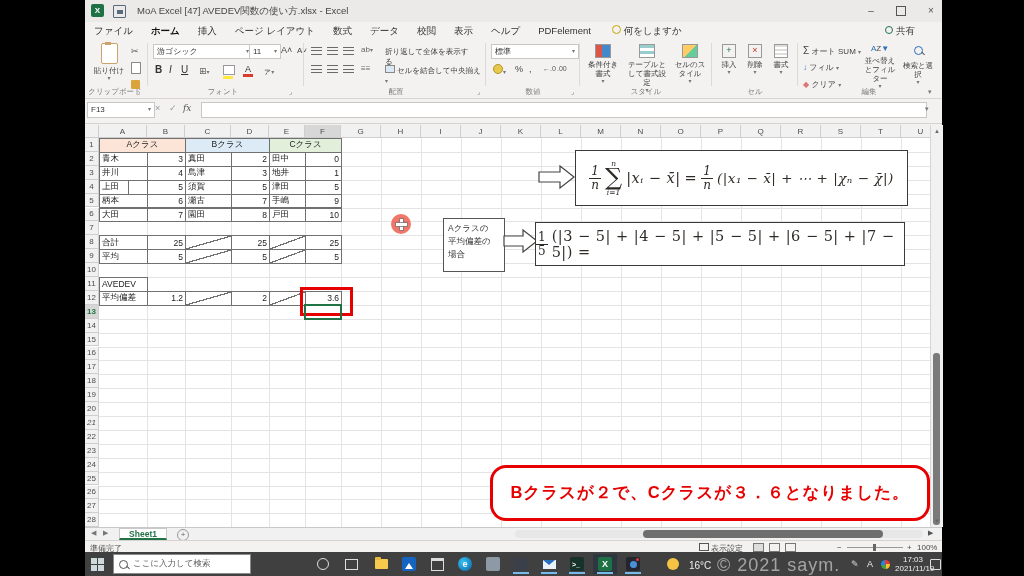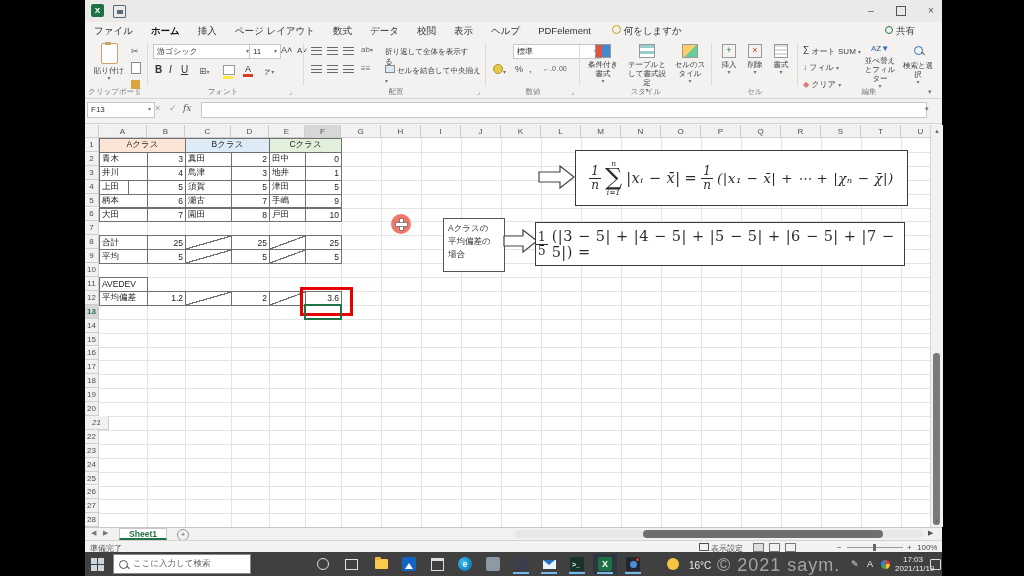--- a/index.html
+++ b/index.html
@@ -65,20 +65,21 @@
 <div id="frame">
  <div id="desktop">
 
   <div class="abs" id="titlebar">
     <div class="abs" style="left:6px;top:4px;">
       <div class="tile" style="width:13px;height:13px;background:#1e7145;font-size:8px;border-radius:2px;">X</div>
     </div>
     <div class="abs" style="left:28px;top:5px;width:11px;height:11px;border:1.3px solid #5a6a7a;border-radius:1px;">
       <div style="margin:4px auto 0;width:6px;height:4px;background:#5a6a7a;"></div>
     </div>
+    <div class="abs" style="left:52px;top:0;line-height:22px;">MoA Excel [47] AVEDEV関数の使い方.xlsx - Excel</div>
     <div class="abs winbtn" style="left:772px;top:1px;">–</div>
     <div class="abs winbtn" style="left:802px;top:1px;"><span style="display:inline-block;width:8px;height:8px;border:1px solid #555;margin-top:5px;"></span></div>
     <div class="abs winbtn" style="left:832px;top:1px;">×</div>
   </div>
 
   <div class="abs" id="menubar">
     <span id="menu-tabs"><span class="mtab">ファイル</span><span class="mtab active">ホーム</span><span class="mtab">挿入</span><span class="mtab">ページ レイアウト</span><span class="mtab">数式</span><span class="mtab">データ</span><span class="mtab">校閲</span><span class="mtab">表示</span><span class="mtab">ヘルプ</span><span class="mtab">PDFelement</span></span>
     <span class="mtab"><span style="display:inline-block;width:7px;height:7px;border:1.2px solid #c7a500;border-radius:50%;margin-right:3px;"></span><span>何をしますか</span></span>
     <span class="abs" style="left:800px;top:0;line-height:18px;color:#3b3b3b;"><span style="display:inline-block;width:6px;height:6px;border:1.2px solid #217346;border-radius:50%;margin-right:3px;"></span><span>共有</span></span>
   </div>
@@ -123,21 +124,21 @@
     <div class="abs" style="left:300px;top:7px;width:90px;"><span style="font-size:7.5px;">折り返して全体を表示する</span></div>
     <div class="abs lines" style="left:226px;top:25px;"></div>
     <div class="abs lines" style="left:242px;top:25px;"></div>
     <div class="abs lines" style="left:258px;top:25px;"></div>
     <div class="abs" style="left:276px;top:24px;font-size:8px;color:#666;">≡≡</div>
     <div class="abs" style="left:300px;top:25px;width:96px;"><span style="display:inline-block;width:8px;height:6px;border:1px solid #888;background:#dce9f5;margin-right:2px;"></span><span style="font-size:7.5px;">セルを結合して中央揃え</span><span class="caret">▾</span></div>
     <div class="glabel" style="left:226px;width:170px;">配置</div>
     <div class="launcher" style="left:392px;">⌟</div>
     <div class="gsep" style="left:400px;"></div>
 
-    <div class="abs inbox" style="left:428px;top:4px;width:80px;height:13px;"><span>標準</span><span class="caret" style="float:right;">▾</span></div>
+    <div class="abs inbox" style="left:406px;top:4px;width:80px;height:13px;"><span>標準</span><span class="caret" style="float:right;">▾</span></div>
     <div class="abs" style="left:408px;top:24px;"><span style="display:inline-block;width:8px;height:8px;border-radius:50%;background:#e8c84a;border:1px solid #b59425;"></span><span class="caret">▾</span></div>
     <div class="abs" style="left:430px;top:24px;font-size:9px;color:#444;">%</div>
     <div class="abs" style="left:444px;top:24px;font-size:9px;color:#444;">,</div>
     <div class="abs" style="left:458px;top:25px;font-size:7px;color:#555;">←.0</div>
     <div class="abs" style="left:472px;top:25px;font-size:7px;color:#555;">.00</div>
     <div class="glabel" style="left:406px;width:84px;">数値</div>
     <div class="launcher" style="left:486px;">⌟</div>
     <div class="gsep" style="left:494px;"></div>
 
     <div class="abs bigbtn" style="left:500px;top:4px;width:36px;">
@@ -278,21 +279,21 @@
         <div class="abs rowhdr" style="left: 0px; top: 152px; width: 14px; height: 13.9px;">11</div>
         <div class="abs rowhdr" style="left: 0px; top: 165.9px; width: 14px; height: 13.9px;">12</div>
         <div class="abs rowhdr hl" style="left: 0px; top: 179.8px; width: 14px; height: 13.9px; color: rgb(33, 115, 70); font-weight: bold;">13</div>
         <div class="abs rowhdr" style="left: 0px; top: 193.7px; width: 14px; height: 13.9px;">14</div>
         <div class="abs rowhdr" style="left: 0px; top: 207.6px; width: 14px; height: 13.9px;">15</div>
         <div class="abs rowhdr" style="left: 0px; top: 221.5px; width: 14px; height: 13.9px;">16</div>
         <div class="abs rowhdr" style="left: 0px; top: 235.4px; width: 14px; height: 13.9px;">17</div>
         <div class="abs rowhdr" style="left: 0px; top: 249.3px; width: 14px; height: 13.9px;">18</div>
         <div class="abs rowhdr" style="left: 0px; top: 263.2px; width: 14px; height: 13.9px;">19</div>
         <div class="abs rowhdr" style="left: 0px; top: 277.1px; width: 14px; height: 13.9px;">20</div>
-        <div class="abs rowhdr" style="left: 0px; top: 291px; width: 24px; height: 13.9px; font-style: italic;">21</div>
+        <div class="abs rowhdr" style="left: 0px; top: 291px; width: 14px; height: 13.9px; font-style: italic;">21</div>
         <div class="abs rowhdr" style="left: 0px; top: 304.9px; width: 14px; height: 13.9px;">22</div>
         <div class="abs rowhdr" style="left: 0px; top: 318.8px; width: 14px; height: 13.9px;">23</div>
         <div class="abs rowhdr" style="left: 0px; top: 332.7px; width: 14px; height: 13.9px;">24</div>
         <div class="abs rowhdr" style="left: 0px; top: 346.6px; width: 14px; height: 13.9px;">25</div>
         <div class="abs rowhdr" style="left: 0px; top: 360.5px; width: 14px; height: 13.9px;">26</div>
         <div class="abs rowhdr" style="left: 0px; top: 374.4px; width: 14px; height: 13.9px;">27</div>
         <div class="abs rowhdr" style="left: 0px; top: 388.3px; width: 14px; height: 13.9px;">28</div>
         <div class="abs cell b" style="left: 14px; top: 13px; width: 87px; height: 14.9px; background: rgb(252, 228, 214); justify-content: center;">Aクラス</div>
         <div class="abs cell b" style="left: 100px; top: 13px; width: 85px; height: 14.9px; background: rgb(221, 235, 247); justify-content: center;">Bクラス</div>
         <div class="abs cell b" style="left: 184px; top: 13px; width: 73px; height: 14.9px; background: rgb(226, 239, 218); justify-content: center;">Cクラス</div>
@@ -386,20 +387,23 @@
     <polygon points="1,8 20,8 20,2 34,13 20,24 20,18 1,18" fill="#fff" stroke="#444" stroke-width="1.2"></polygon>
   </svg>
   <div class="abs mathbox" style="left:450px;top:222px;width:370px;height:44px;">
     <span class="frac" style="font-style:normal;">
           <span class="num">1</span>
           <span class="den">5</span>
         </span>
     <span class="mterm" style="font-style:normal;">(|3 − 5| + |4 − 5| + |5 − 5| + |6 − 5| + |7 − 5|) =</span>
   </div>
 
+  <div class="abs" id="annotation" style="left:405px;top:465px;width:440px;height:56px;">
+    <span>Bクラスが２で、Cクラスが３．６となりました。</span>
+  </div>
 
   <div class="abs cursor-circle" style="left:306px;top:214px;">
     <div class="xplus">
           <div style="left:4px;top:0;width:3px;height:11px;"></div>
           <div style="left:0;top:4px;width:11px;height:3px;"></div>
         </div>
   </div>
 
   <div class="abs" id="tabrow">
     <span class="abs" style="left:6px;top:1px;font-size:7px;color:#777;">◀</span>

